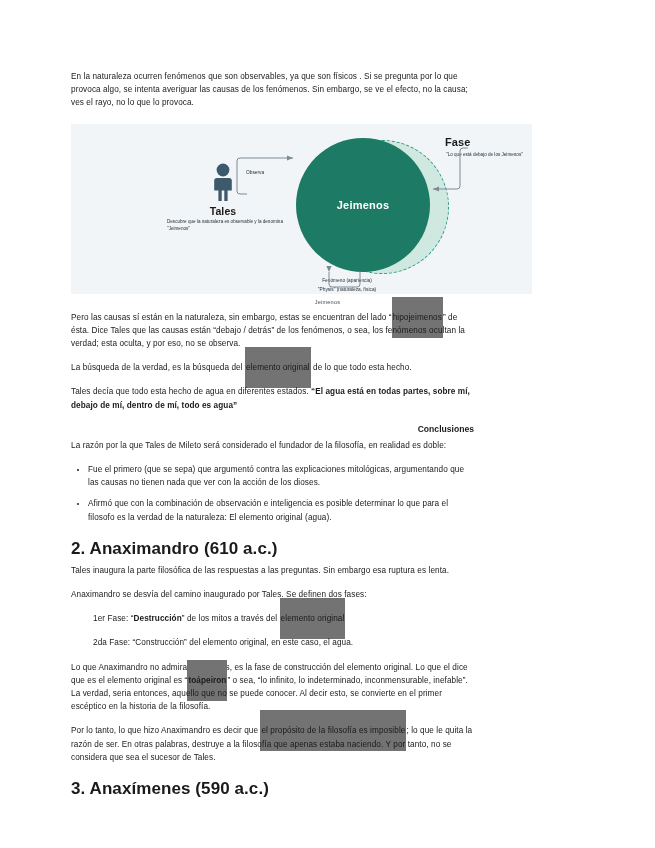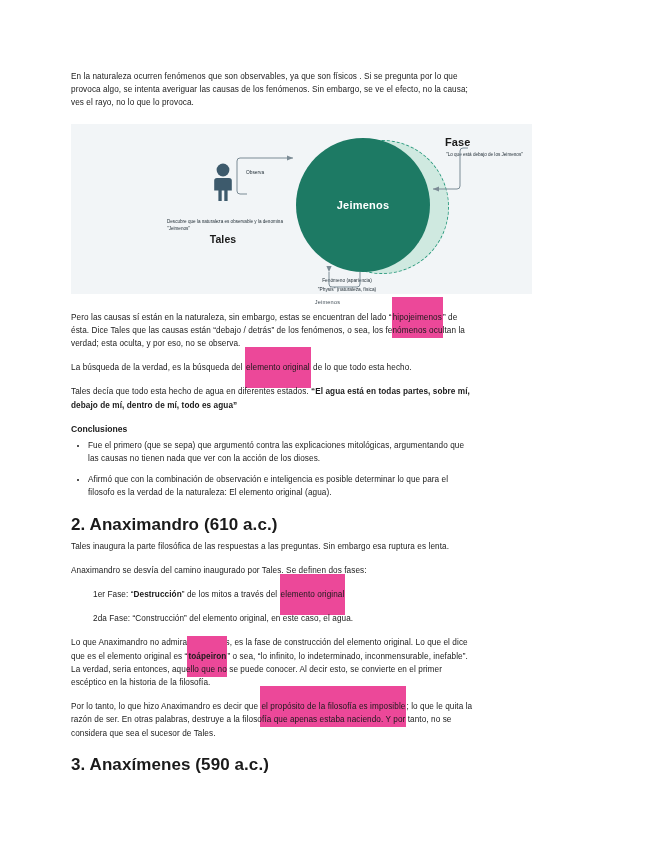--- a/index.html
+++ b/index.html
@@ -24,36 +24,37 @@
   }
   p, li {
     font-size: 8.2px;
     line-height: 13.2px;
     margin: 0 0 11px 0;
     letter-spacing: 0.01em;
     text-align: left;
   }
   .bold { font-weight: bold; }
   .hl {
-    background: #ec4899;
+    background: #737373;
     padding: 16px 1px;
     margin-top: 8px;
   }
   h2 {
     font-size: 17px;
     line-height: 16px;
     font-weight: bold;
     margin: 17px 0 7px 0;
     letter-spacing: 0.005em;
   }
   h3 {
     font-size: 8.6px;
     line-height: 13px;
     font-weight: bold;
     margin: 0 0 3px 0;
+    text-align: right;
   }
   ul {
     margin: 0 0 11px 0;
     padding-left: 17px;
   }
   li { margin-bottom: 8px; }
   li::marker { font-size: 7px; }
   .indent { margin-left: 22px; }
 
   
@@ -109,21 +110,20 @@
   }
   .tales-name {
     position: absolute;
     left: 104px;
     top: 81px;
     width: 96px;
     text-align: center;
     font-size: 10.5px;
     font-weight: bold;
     letter-spacing: 0.01em;
-    margin-top: 28px;
   }
   .tales-desc {
     position: absolute;
     left: 96px;
     top: 94px;
     width: 124px;
     font-size: 4.6px;
     line-height: 7.4px;
     color: #26323a;
   }
@@ -240,20 +240,21 @@
   </div>
 
 
   <p><span>Pero las causas sí están en la naturaleza, sin embargo, estas se encuentran del lado “</span><span class="hl">hipojeimenos</span><span>” de ésta. Dice Tales que las causas están “debajo / detrás” de los fenómenos, o sea, los fenómenos ocultan la verdad; esta oculta, y por eso, no se observa.</span></p>
 
   <p><span>La búsqueda de la verdad, es la búsqueda del </span><span class="hl">elemento original</span><span> de lo que todo esta hecho.</span></p>
 
   <p><span>Tales decía que todo esta hecho de agua en diferentes estados. </span><span class="bold">“El agua está en todas partes, sobre mí, debajo de mí, dentro de mí, todo es agua”</span></p>
 
   <h3>Conclusiones</h3>
+  <p>La razón por la que Tales de Mileto será considerado el fundador de la filosofía, en realidad es doble:</p>
   <ul>
     <li>Fue el primero (que se sepa) que argumentó contra las explicaciones mitológicas, argumentando que las causas no tienen nada que ver con la acción de los dioses.</li>
     <li>Afirmó que con la combinación de observación e inteligencia es posible determinar lo que para el filosofo es la verdad de la naturaleza: El elemento original (agua).</li>
   </ul>
 
   <h2>2. Anaximandro (610 a.c.)</h2>
   <p>Tales inaugura la parte filosófica de las respuestas a las preguntas.  Sin embargo esa ruptura es lenta.</p>
   <p>Anaximandro se desvía del camino inaugurado por Tales. Se definen dos fases:</p>
 
   <p class="indent"><span>1er Fase: “</span><span class="bold">Destrucción</span><span>” de los mitos a través del </span><span class="hl">elemento original</span></p>

